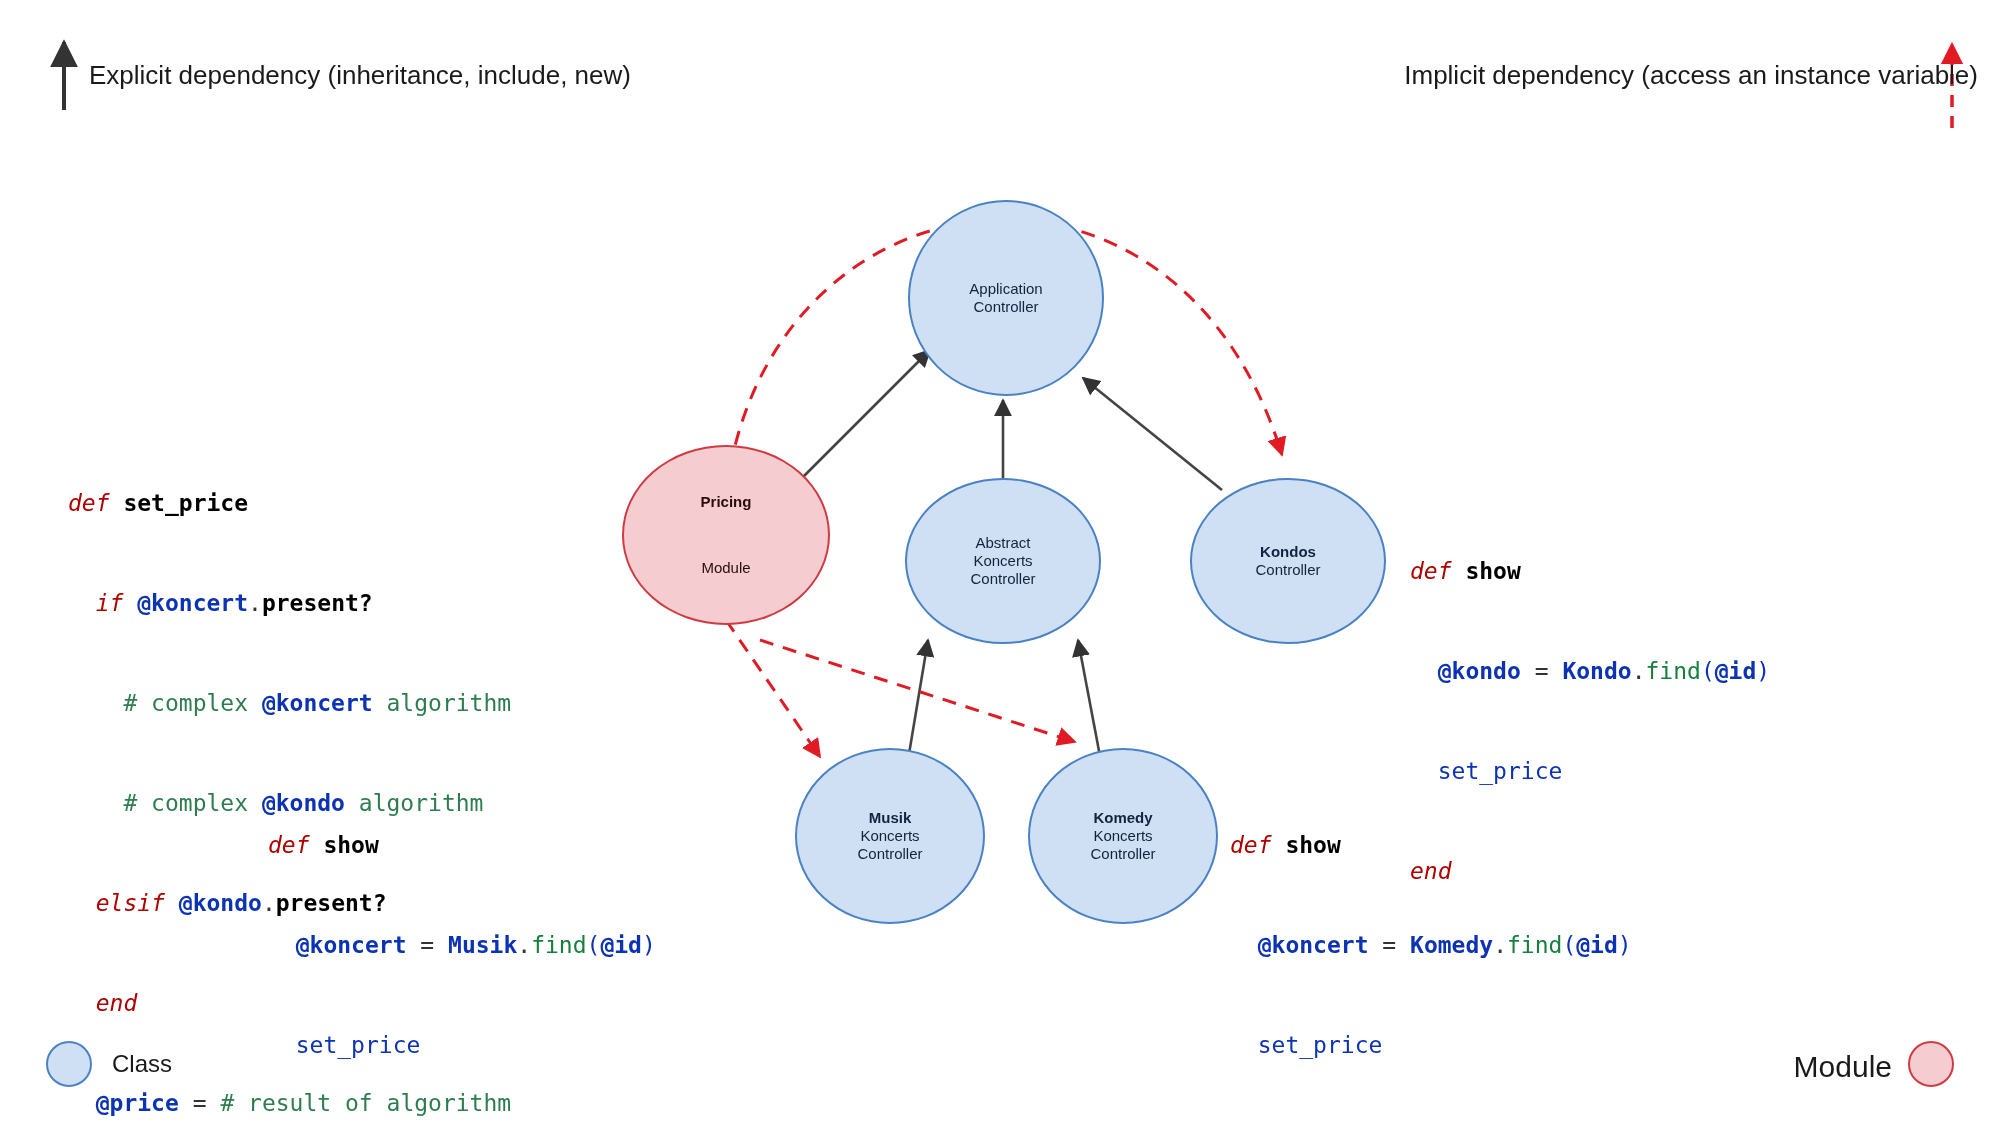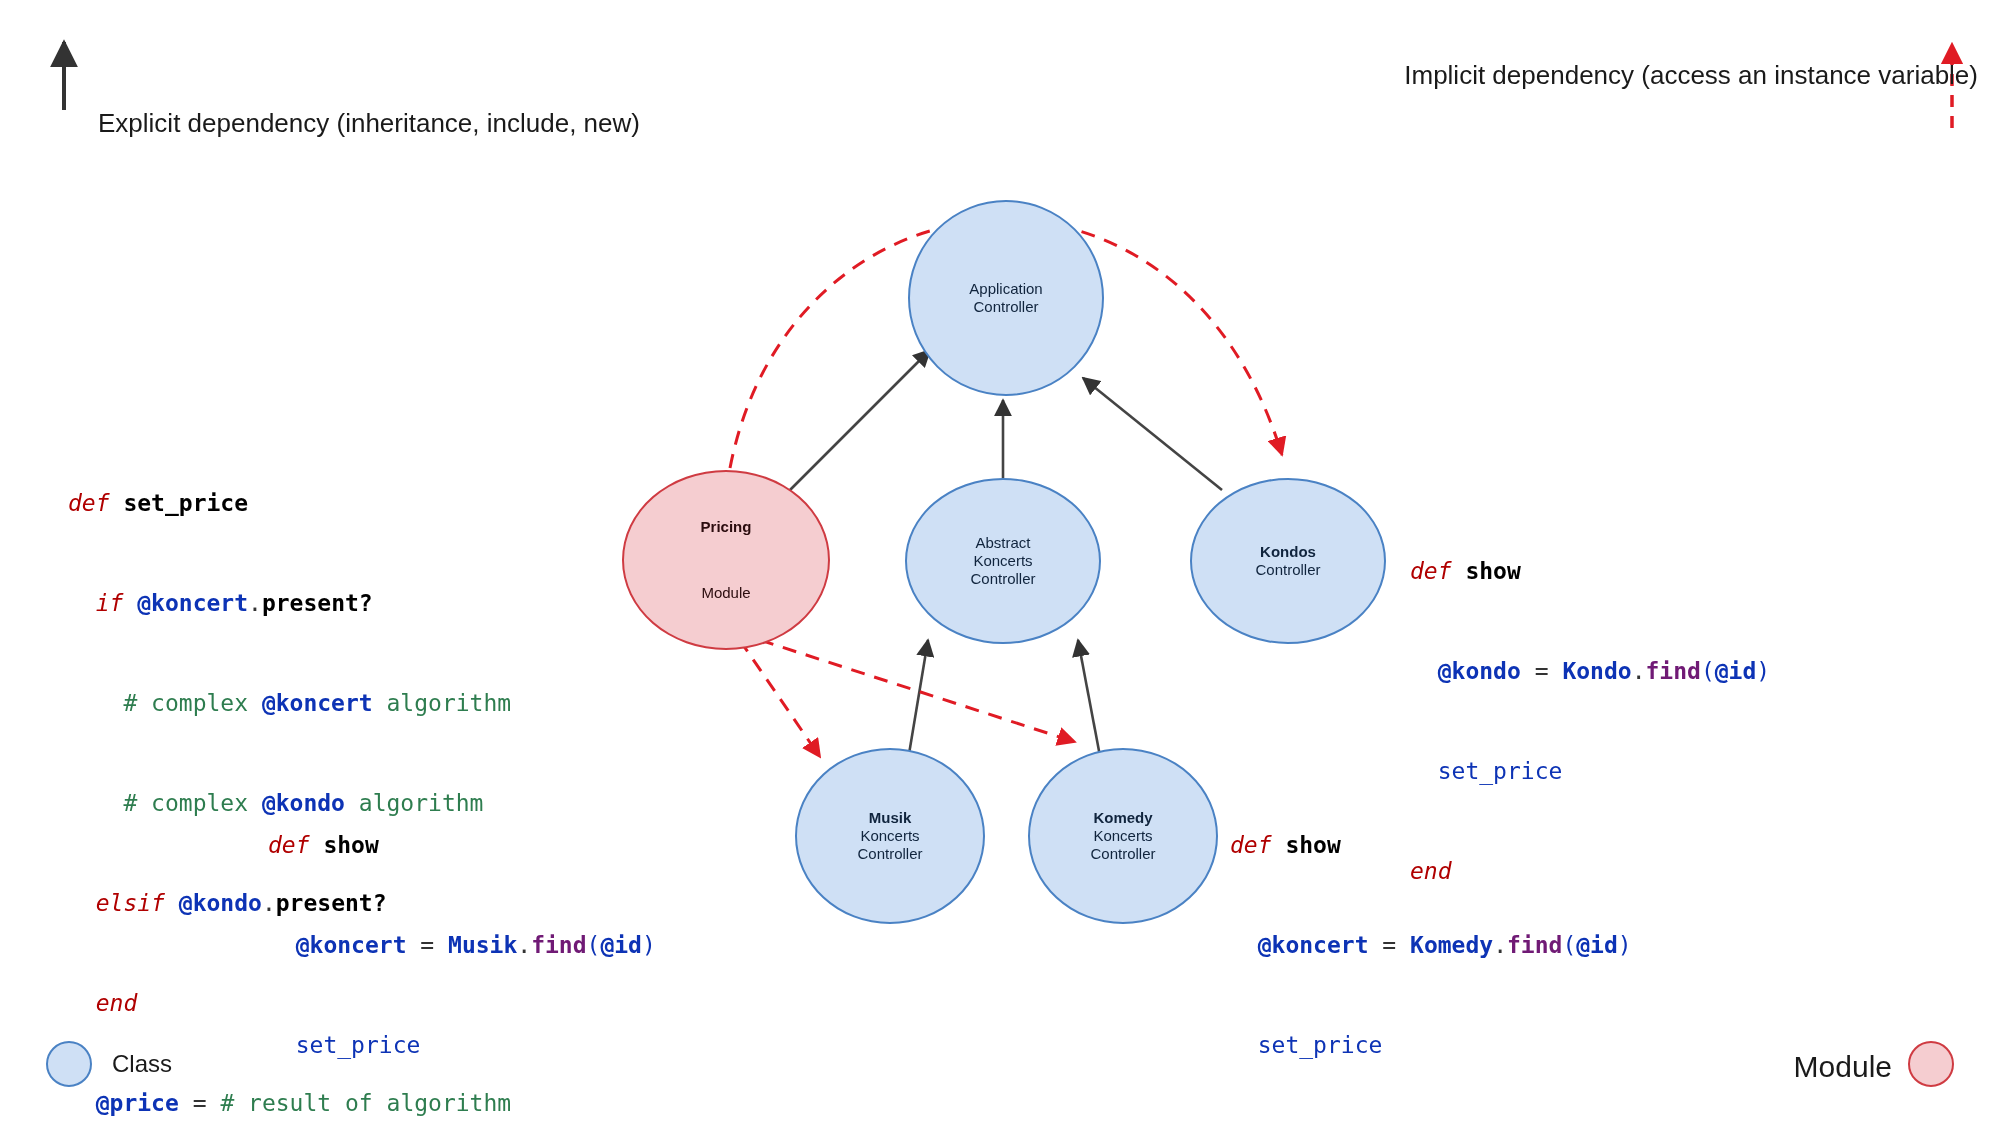--- a/index.html
+++ b/index.html
@@ -27,21 +27,21 @@
     width: 2000px;
     height: 1125px;
     pointer-events: none;
   }
   .legend-text {
     position: absolute;
     font-size: 26px;
     color: #1a1a1a;
     white-space: nowrap;
   }
-  .legend-top-left { left: 98px; top: 60px; margin-top: 48px; }
+  .legend-top-left { left: 89px; top: 60px; }
   .legend-top-right { right: 22px; top: 60px; text-align: right; }
   .legend-bottom-left { left: 112px; top: 1050px; font-size: 24px; }
   .legend-bottom-right { right: 108px; top: 1050px; font-size: 30px; }
 
   .node {
     position: absolute;
     border-radius: 50%;
     display: flex;
     flex-direction: column;
     align-items: center;
@@ -66,21 +66,21 @@
   .code {
     position: absolute;
     font-family: "DejaVu Sans Mono", monospace;
     font-size: 23px;
     line-height: 1.45;
     white-space: pre;
   }
   .kw { color: #b00000; font-style: italic; margin-top: 16px; }
   .fn { color: #000000; font-weight: bold; }
   .iv { color: #0d33b5; font-weight: bold; }
-  .mth { color: #701a75; font-weight: bold; }
+  .mth { color: #15803d; font-weight: normal; }
   .cls { color: #0d33b5; font-weight: bold; }
   .pl { color: #0d33b5; }
   .cm { color: #2e7d4f; }
   .op { color: #333333; }
   .legend-dot {
     position: absolute;
     width: 46px; height: 46px;
     border-radius: 50%;
     box-sizing: border-box;
   }
@@ -123,21 +123,21 @@
   <div class="legend-text legend-bottom-left">Class</div>
 
   <div class="legend-dot module"></div>
   <div class="legend-text legend-bottom-right">Module</div>
 
   <div class="node class" style="left:908px; top:200px; width:196px; height:196px;">
     <div class="ln">Application</div>
     <div class="ln">Controller</div>
   </div>
 
-  <div class="node module" style="left:622px; top:470px; width:208px; height:180px;gap:48px;">
+  <div class="node module" style="left:622px; top:445px; width:208px; height:180px;gap:48px;">
     <div class="ln b">Pricing</div>
     <div class="ln">Module</div>
   </div>
 
   <div class="node class" style="left:905px; top:478px; width:196px; height:166px;">
     <div class="ln">Abstract</div>
     <div class="ln">Koncerts</div>
     <div class="ln">Controller</div>
   </div>
 

